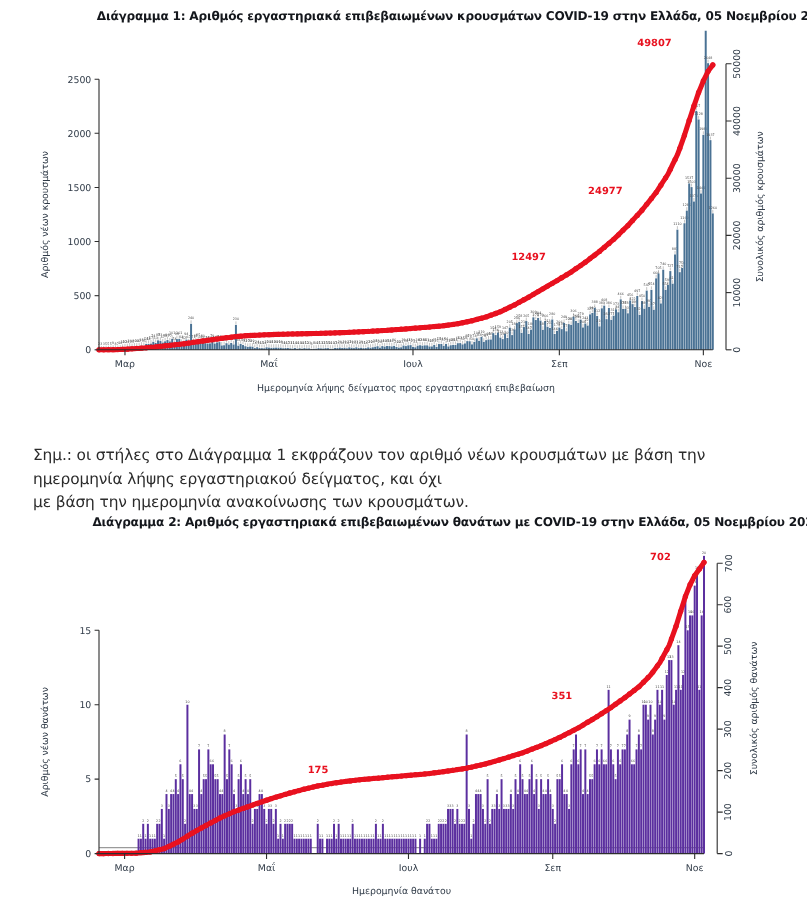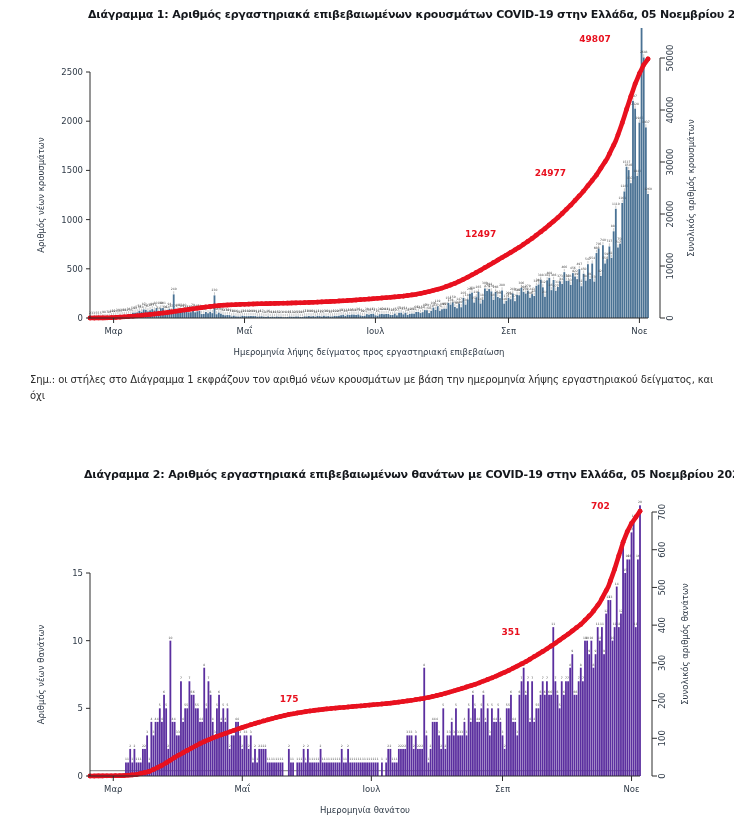--- a/index.html
+++ b/index.html
@@ -7,22 +7,22 @@
     width:734px;height:837px;position:relative;background:#ffffff;
     font-family:"DejaVu Sans","Liberation Sans",sans-serif;overflow:hidden;
   }
   .chart-title{
     position:absolute;font-size:11px;font-weight:bold;color:#14171c;
     letter-spacing:-0.2px;white-space:nowrap;
   }
   #title1{left:88px;top:8px;}
   #title2{left:84px;top:468px;}
   .note{
-    position:absolute;left:30px;top:372px;width:690px;
-    font-size:10px;line-height:1.55;color:#2b2b2b;letter-spacing:-0.1px;
+    position:absolute;left:30px;top:404px;width:690px;
+    font-size:14px;line-height:1.55;color:#2b2b2b;letter-spacing:-0.1px;
   }
   svg{position:absolute;left:0;}
   #svg1{top:28px;}
   #svg2{top:488px;}
   .axis-line{stroke:#2d2d2d;stroke-width:1;fill:none;}
   .tick-label{font-size:8.5px;fill:#2f3a47;}
   .axis-title{font-size:8.5px;fill:#2f3a47;}
   .bar-label{font-size:3px;fill:#4a4a4a;}
   .annot{font-size:9px;font-weight:bold;}
 </style>
@@ -987,20 +987,21 @@
     <line x1="660" x2="665" y1="30" y2="30" class="axis-line"></line>
     <text x="673" y="30" class="tick-label" text-anchor="middle" transform="rotate(-90 673 30)">50000</text>
     <text x="694" y="160" class="axis-title" text-anchor="middle" transform="rotate(-90 694 160)">Συνολικός αριθμός κρουσμάτων</text>
     <text x="480.6" y="208.8" class="annot" fill="#e8111f" text-anchor="middle">12497</text>
     <text x="550.3" y="148.0" class="annot" fill="#e8111f" text-anchor="middle">24977</text>
     <text x="595.0" y="13.6" class="annot" fill="#e8111f" text-anchor="middle">49807</text>
   </svg>
 
 <div class="note">
   <span>Σημ.: οι στήλες στο Διάγραμμα 1 εκφράζουν τον αριθμό νέων κρουσμάτων με βάση την ημερομηνία λήψης εργαστηριακού δείγματος, και όχι</span><br>
+  <span>με βάση την ημερομηνία ανακοίνωσης των κρουσμάτων.</span>
 </div>
 
 <div id="title2" class="chart-title">Διάγραμμα 2: Αριθμός εργαστηριακά επιβεβαιωμένων θανάτων με COVID-19 στην Ελλάδα, 05 Νοεμβρίου 2020</div>
 
 <svg id="svg2" width="734" height="349" viewBox="0 0 734 349">
     <line x1="90" x2="640" y1="282.58666666666664" y2="282.58666666666664" stroke="#9a9a9a" stroke-width="1.3"></line>
     <rect x="125.06" y="274.47" width="1.8" height="13.53" fill="#5b2f9f"></rect>
     <text x="125.96153846153847" y="272.47" class="bar-label" text-anchor="middle">1</text>
     <rect x="127.18" y="274.47" width="1.8" height="13.53" fill="#5b2f9f"></rect>
     <text x="128.0769230769231" y="272.47" class="bar-label" text-anchor="middle">1</text>

